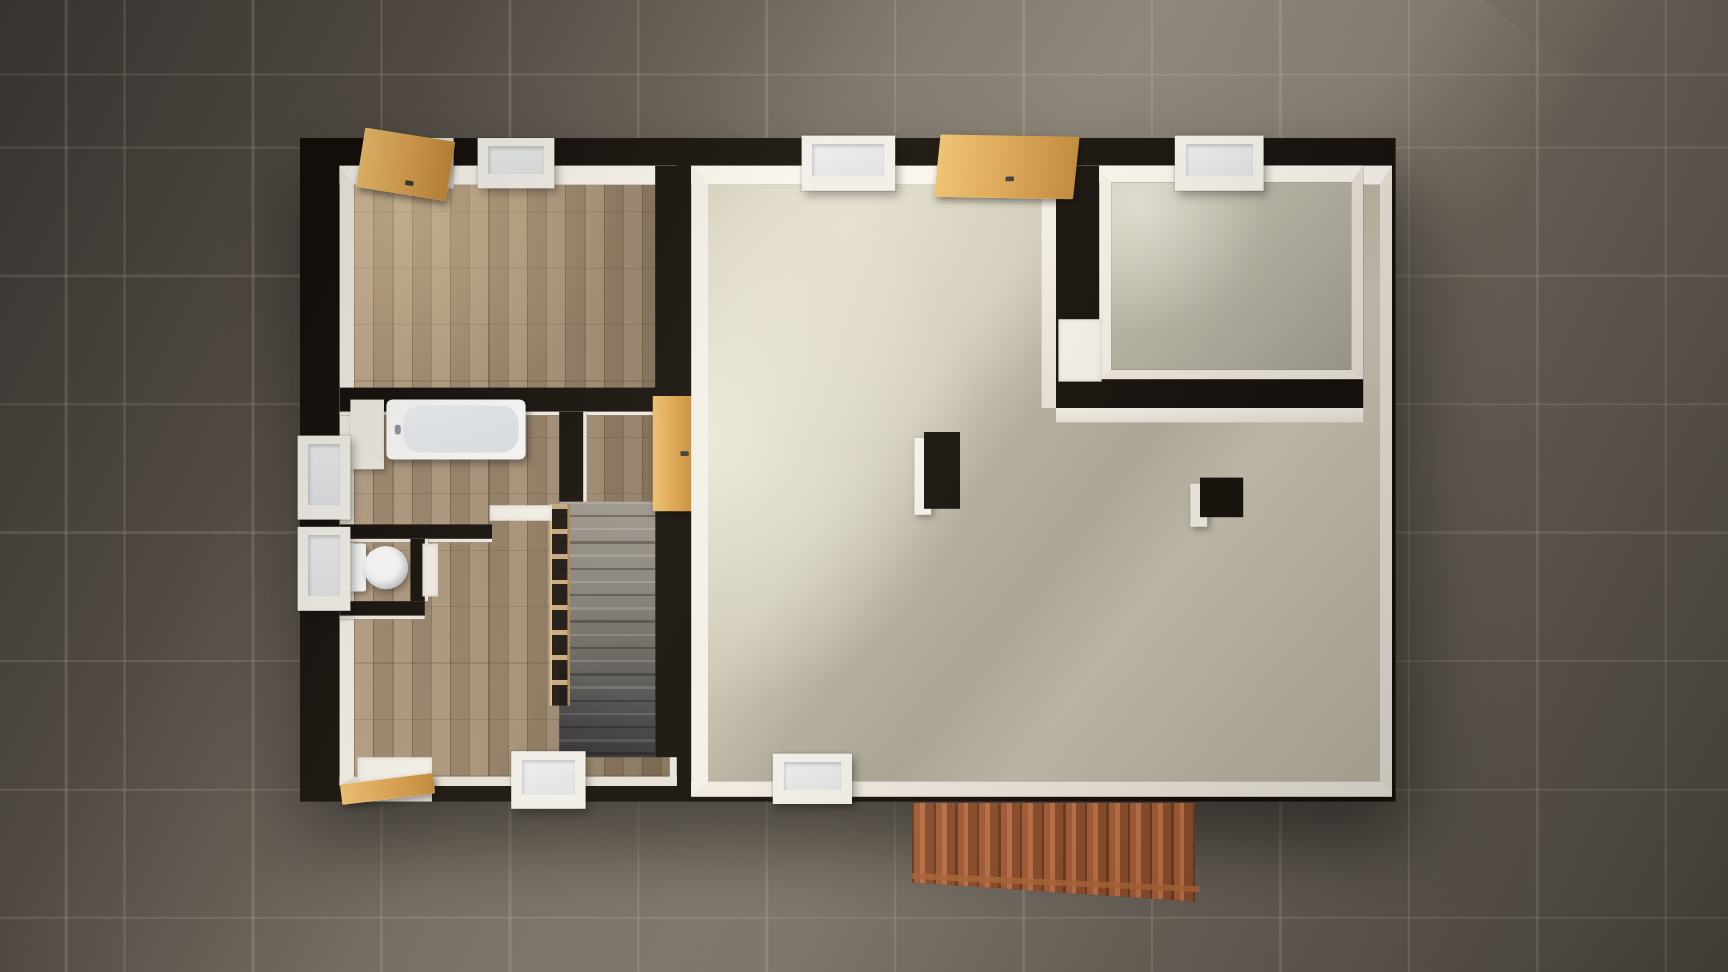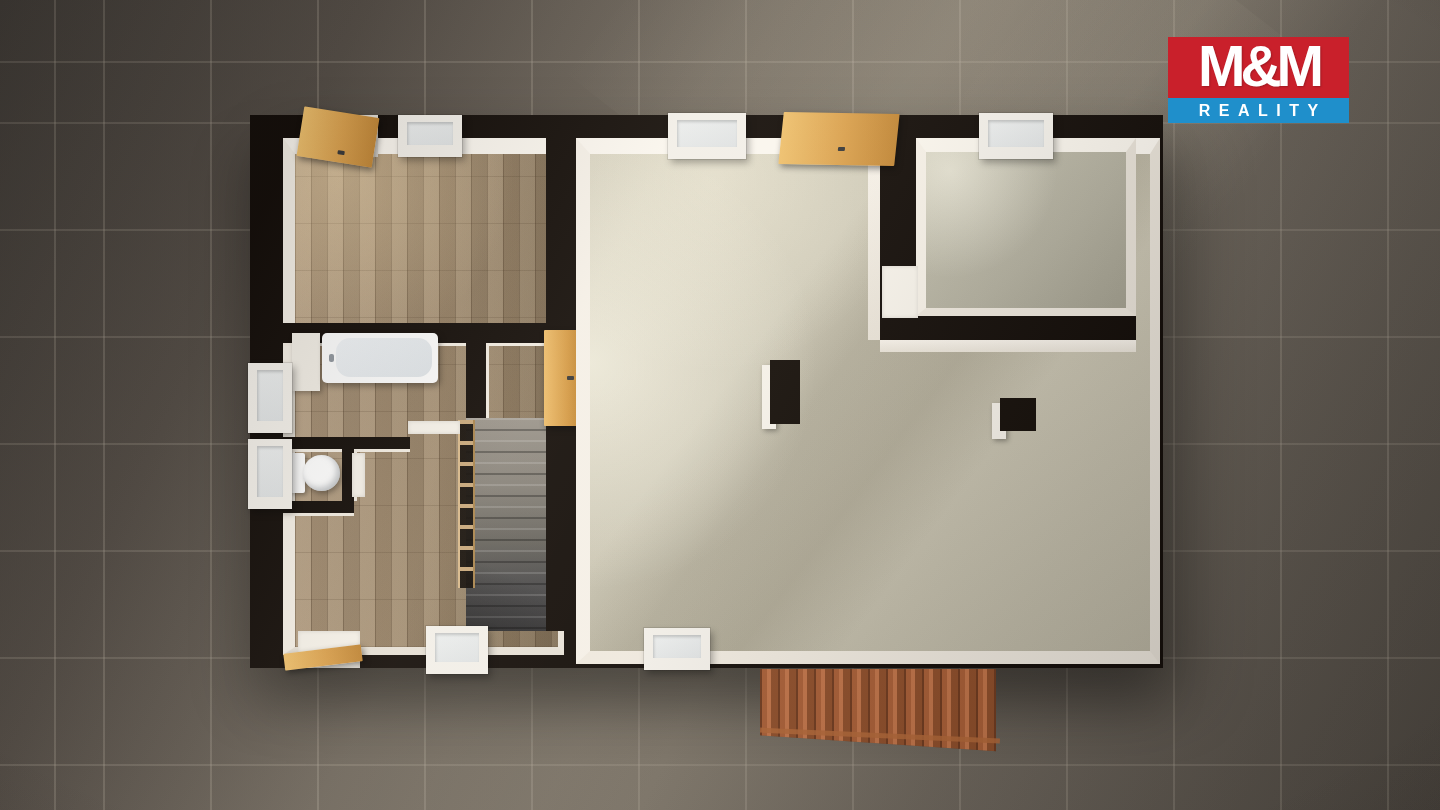--- a/index.html
+++ b/index.html
@@ -198,20 +198,14 @@
         <i></i>
       </div>
   </div>
 
   <div class="abs ext-stairs"></div>
   <div class="abs ext-stringer"></div>
 
   <div class="abs global-light"></div>
   <div class="abs vignette"></div>
 
-  <div class="abs logo">
-    <div class="logo-top">
-        <span>M&amp;M</span>
-      </div>
-    <div class="logo-bottom">REALITY</div>
-  </div>
 
 </div>
 
 </body></html>

